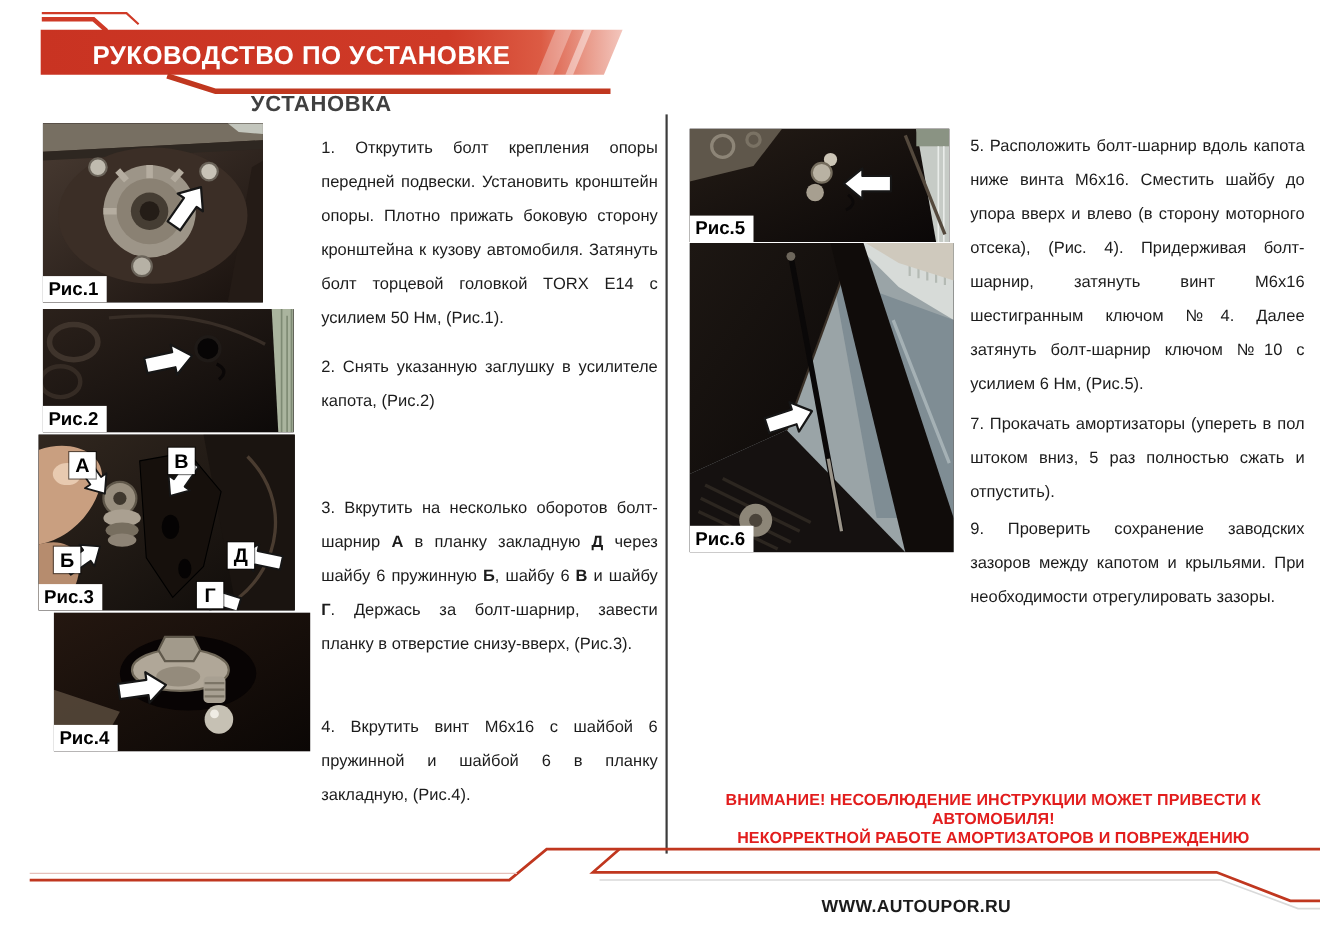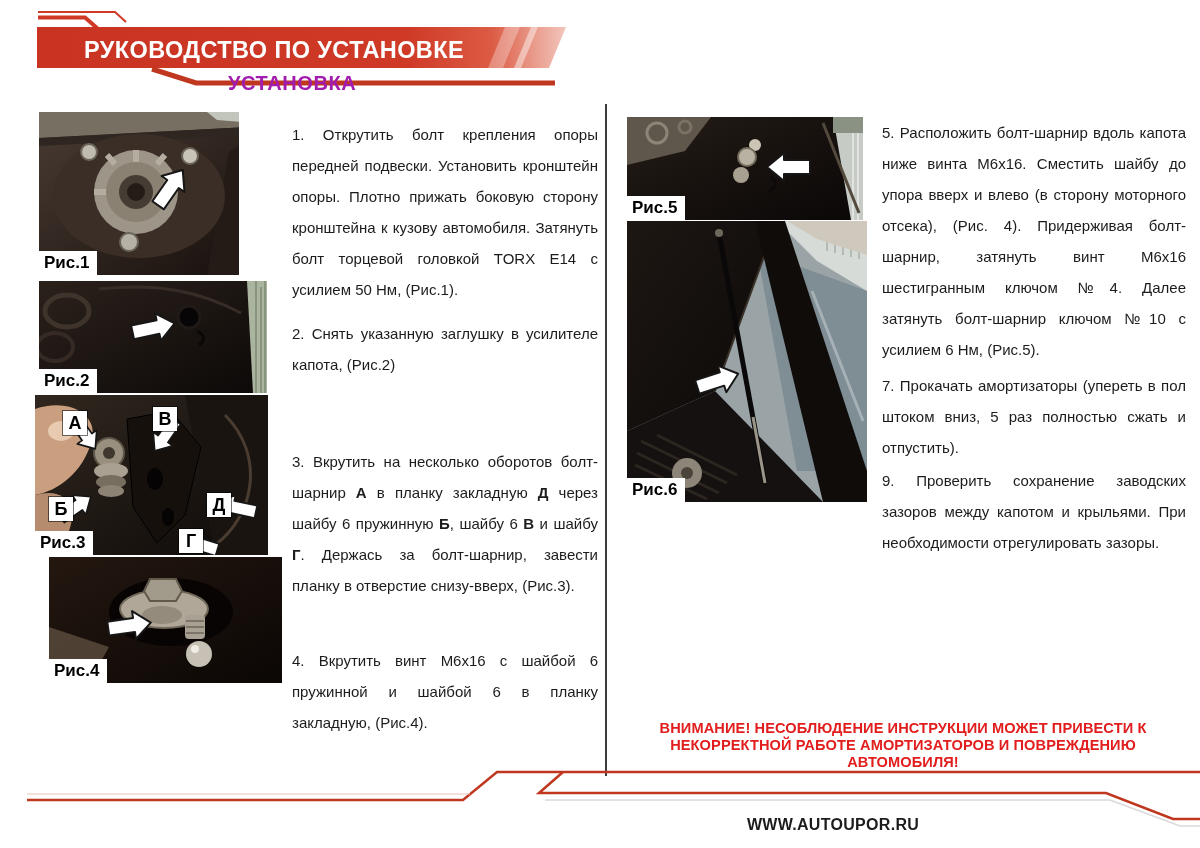--- a/index.html
+++ b/index.html
@@ -11,22 +11,22 @@
 
   
   .header-svg { position:absolute; left:0; top:0; }
   .header-title {
     position:absolute; left:71px; top:37px; width:480px;
     color:#ffffff; font-size:23.5px; font-weight:bold; letter-spacing:0.4px;
     white-space:nowrap;
     margin-left:13px;
   }
   .section-title {
-    position:absolute; left:228px; top:72px;
-    color:#a21caf; font-size:20px; font-weight:bold; letter-spacing:0.6px;
+    position:absolute; left:228px; top:84px;
+    color:#404040; font-size:20px; font-weight:bold; letter-spacing:0.6px;
   }
 
   
   .steps-col { position:absolute; }
   #steps-left  { left:292px; top:119px; width:306px; }
   #steps-right { left:882px; top:117px; width:304px; }
   .step {
     margin:0; color:#1c1c1c; font-size:15px; line-height:31px;
     text-align:justify;
   }
@@ -291,22 +291,22 @@
       <p class="step" style="margin-top: 44px;">4. Вкрутить винт М6х16 с шайбой 6 пружинной и шайбой 6 в планку закладную, (Рис.4).</p>
     </div>
   <div class="steps-col" id="steps-right">
       <p class="step" style="margin-top: 0px;">5. Расположить болт-шарнир вдоль капота ниже винта М6х16. Сместить шайбу до упора вверх и влево (в сторону моторного отсека), (Рис. 4). Придерживая болт-шарнир, затянуть винт М6х16 шестигранным ключом №4. Далее затянуть болт-шарнир ключом №10 с усилием 6 Нм, (Рис.5).</p>
       <p class="step" style="margin-top: 5px;">7. Прокачать амортизаторы (упереть в пол штоком вниз, 5 раз полностью сжать и отпустить).</p>
       <p class="step" style="margin-top: 2px;">9. Проверить сохранение заводских зазоров между капотом и крыльями. При необходимости отрегулировать зазоры.</p>
     </div>
 
   <div class="warning">
     <div>ВНИМАНИЕ! НЕСОБЛЮДЕНИЕ ИНСТРУКЦИИ МОЖЕТ ПРИВЕСТИ К</div>
+    <div>АВТОМОБИЛЯ!</div>
     <div>НЕКОРРЕКТНОЙ РАБОТЕ АМОРТИЗАТОРОВ И ПОВРЕЖДЕНИЮ</div>
-    <div>АВТОМОБИЛЯ!</div>
   </div>
 
   <svg class="footer-svg" width="1200" height="93" viewBox="0 0 1200 93">
     <path d="M27,45 H463 L497,17 H1200" fill="none" stroke="#c0371f" stroke-width="2.5"></path>
     <path d="M27,39 H470" fill="none" stroke="#e5c0ba" stroke-width="1"></path>
     <path d="M563,17 L539,38 H1106 L1173,64 H1200" fill="none" stroke="#c0371f" stroke-width="2.5"></path>
     <path d="M545,45 H1110 L1180,71 H1200" fill="none" stroke="#d9d9d9" stroke-width="1.5"></path>
   </svg>
   <div class="footer-site">WWW.AUTOUPOR.RU</div>
 

